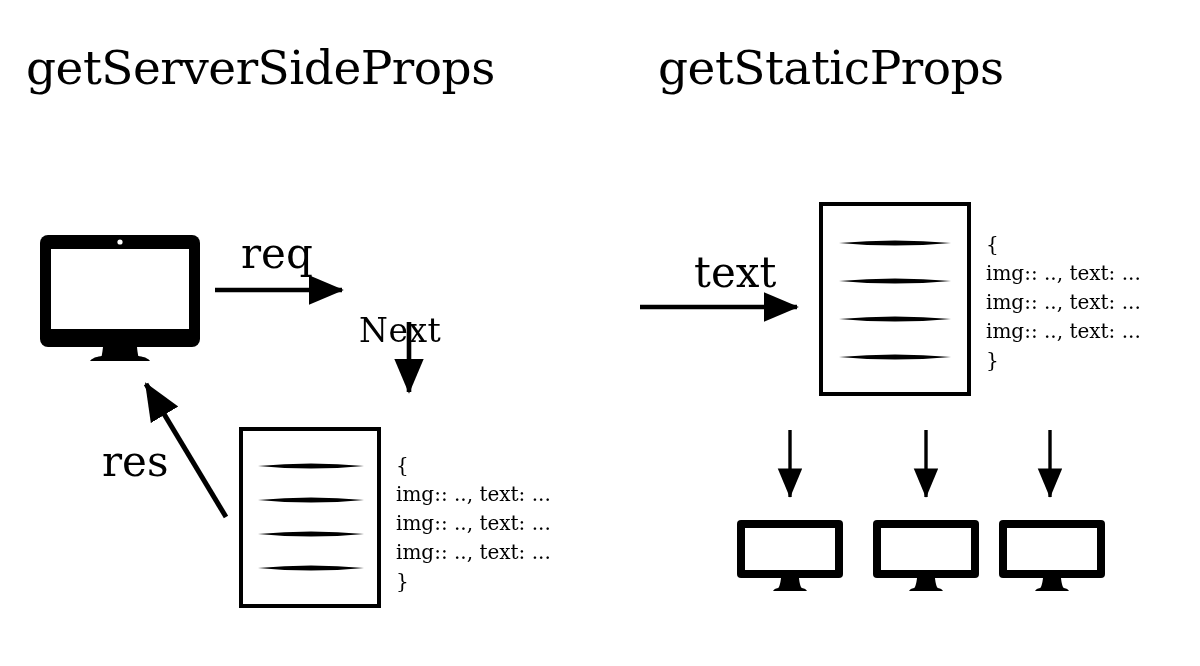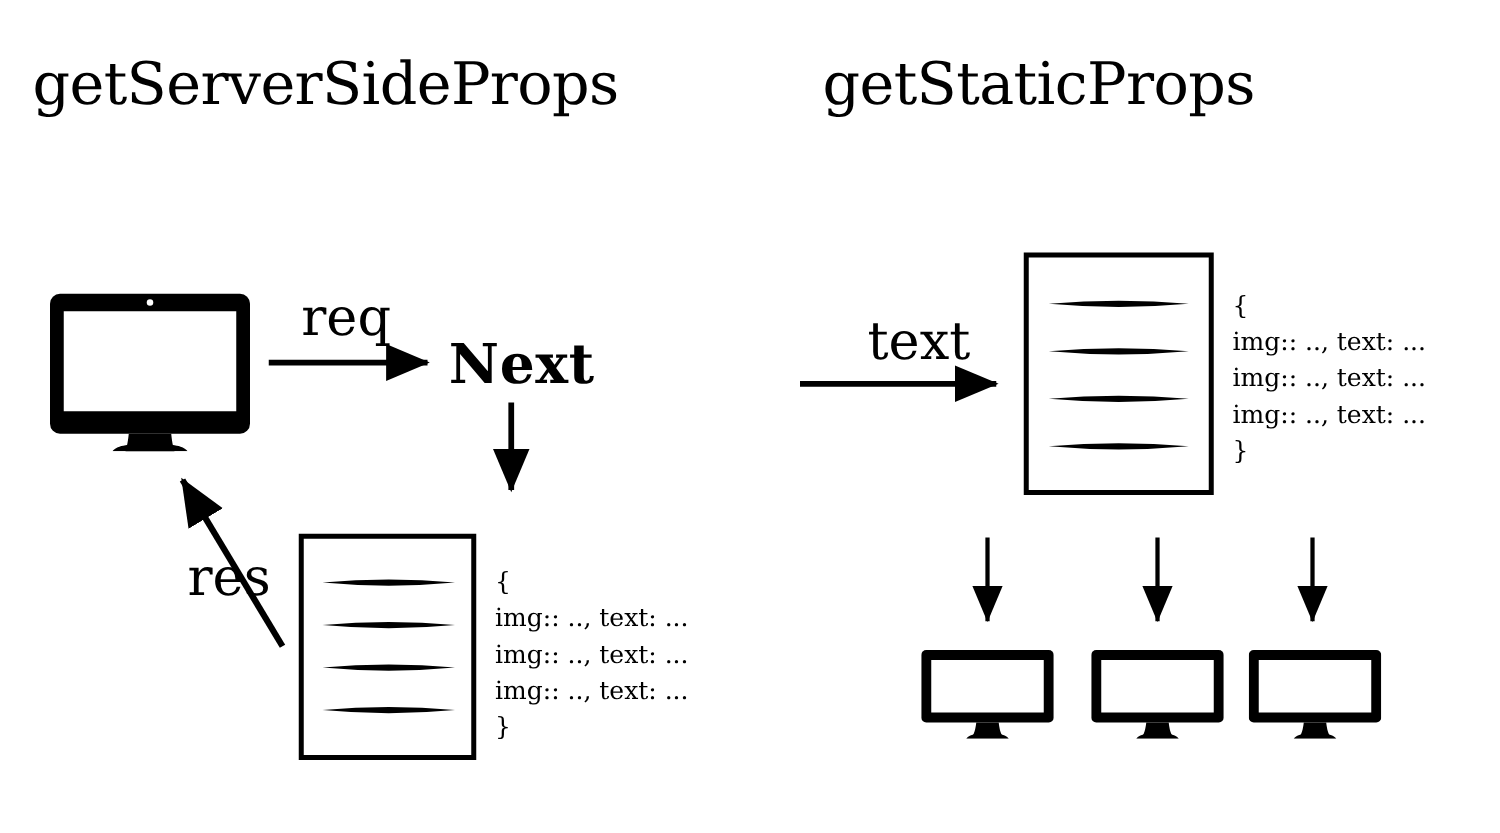--- a/index.html
+++ b/index.html
@@ -34,30 +34,31 @@
 
   
   .edge-label {
     font-family: "DejaVu Serif", serif;
     font-size: 42px;
     font-weight: 400;
     white-space: nowrap;
     line-height: 1;
   }
   #label-req   { left: 241px; top: 233px; }
-  #label-res   { left: 102px; top: 441px; margin-left: 48px; }
+  #label-res   { left: 102px; top: 441px; }
   #label-build { left: 694px; top: 252px; }
 
   .node-label {
     font-family: "DejaVu Serif", serif;
-    font-size: 44px;
-    font-weight: 700;
+    font-size: 33px;
+    font-weight: 400;
     white-space: nowrap;
     line-height: 1;
     letter-spacing: 0.5px;
+    margin-top: 44px;
   }
   #label-next { left: 359px; top: 270px; }
 
   
   .json-block {
     font-family: "DejaVu Serif", serif;
     font-size: 20px;
     line-height: 29px;
     white-space: nowrap;
   }

